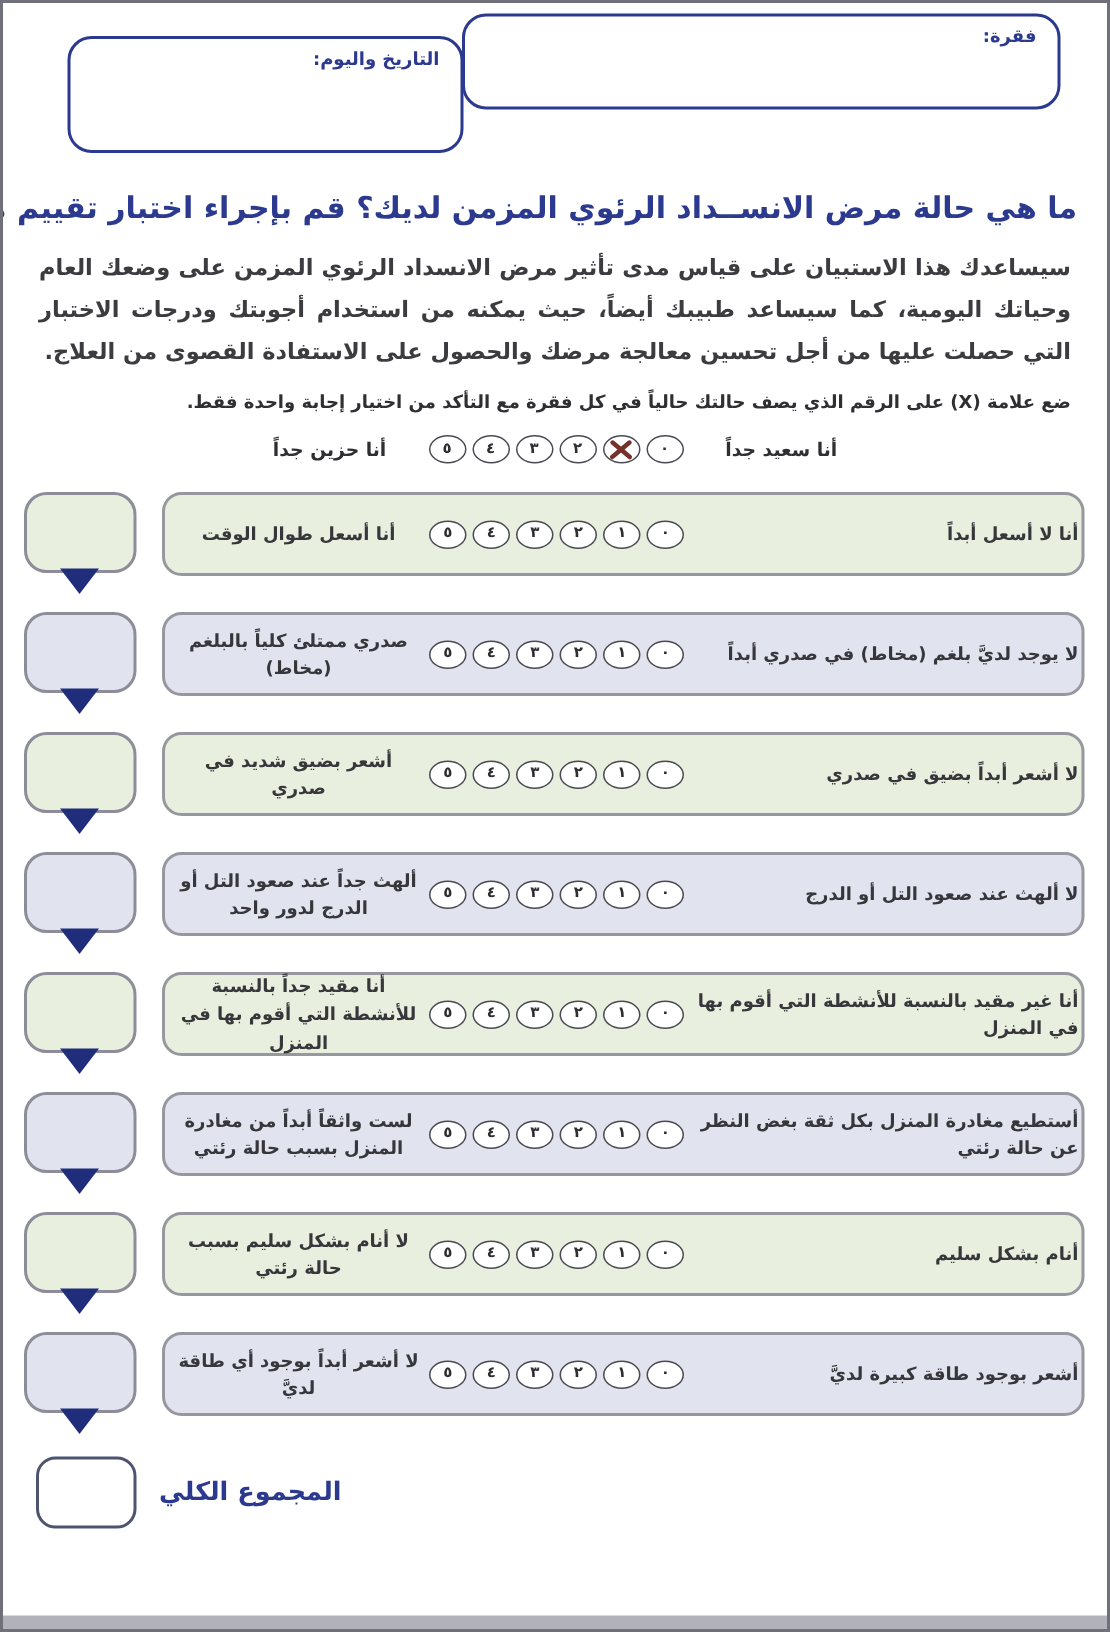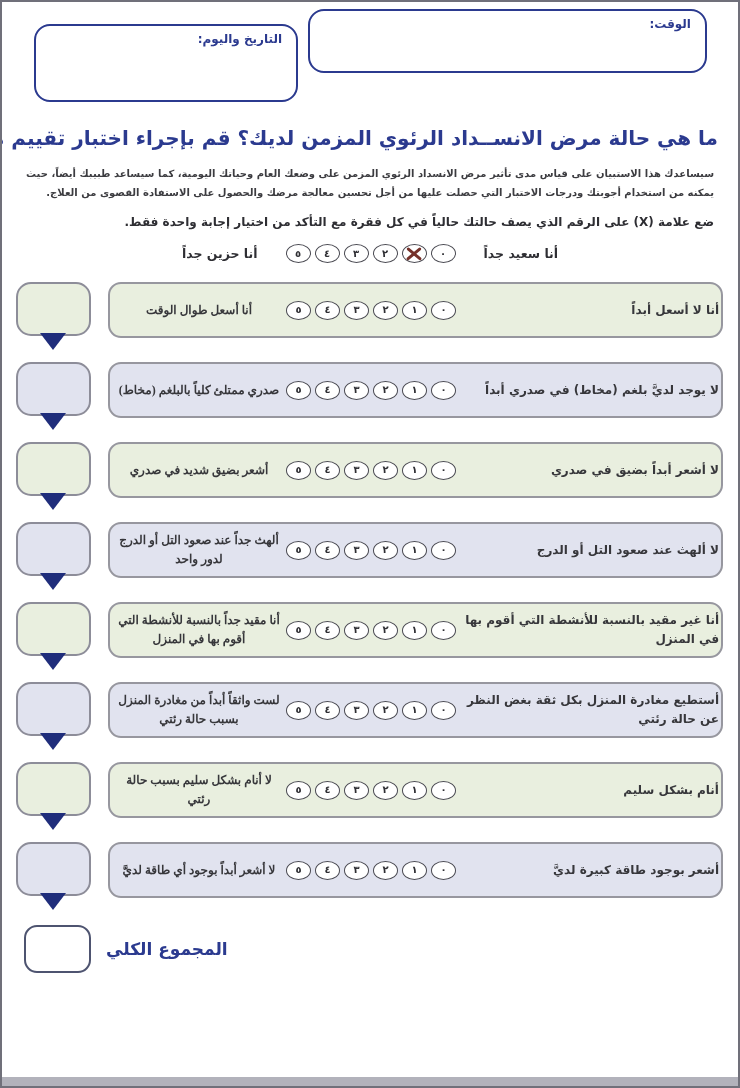--- a/index.html
+++ b/index.html
@@ -6,33 +6,33 @@
   html,body { background:#ffffff; }
   body { font-family:"DejaVu Sans", sans-serif; }
   .page {
     width:740px; height:1088px; position:relative; margin:0 auto;
     background:#fff; border:2px solid #70707a; overflow:hidden;
   }
   
   .header { position:relative; height:104px; }
   .fieldbox { position:absolute; background:#fff; border:2.5px solid var(--accent); border-radius:16px; }
   .name-box { top:7px; right:31px; width:399px; height:64px; }
-  .date-box { top:22px; left:32px; width:264px; height:78px; }
+  .date-box { top:22px; left:43px; width:264px; height:78px; }
   .fieldbox .flabel {
     position:absolute; top:6px; right:14px; direction:rtl;
     color:var(--accent); font-weight:bold; font-size:12px;
   }
   
   .title {
     margin:20px 20px 0; direction:rtl; text-align:center; white-space:nowrap;
     color:var(--accent); font-size:20px; font-weight:bold;
   }
   .intro {
     margin:15px 24px 0; direction:rtl; text-align:justify;
-    font-size:10px; font-weight:bold; color:#3c3c40; line-height:1.85;
+    font-size:15px; font-weight:bold; color:#3c3c40; line-height:1.85;
   }
   .instruction {
     margin:13px 24px 12px; direction:rtl; text-align:right;
     font-size:12px; font-weight:bold; color:#2e2e33;
   }
   .example-label {
     margin:20px 24px 0; direction:rtl; text-align:right;
     font-size:10.5px; font-weight:bold; color:#3c3c40;
   }
   
@@ -68,36 +68,36 @@
   }
   .qbox {
     flex:1; margin-left:17px; height:56px;
     border:2px solid #97979f; border-radius:13px;
     display:flex; direction:rtl; align-items:center;
     font-weight:bold; color:#37373b;
   }
   .tone-green { background:var(--green); }
   .tone-lavender { background:var(--lav); }
   .q-start { flex:1; text-align:right; padding-right:2px; padding-left:6px; font-size:12px; line-height:1.55; }
-  .q-end   { width:176px; flex:0 0 auto; text-align:center; font-size:12px; line-height:1.55; padding-left:8px; padding-right:6px;font-family:Liberation Serif, serif; }
+  .q-end   { width:176px; flex:0 0 auto; text-align:center; font-size:12px; line-height:1.55; padding-left:8px; padding-right:6px; }
   .qbox .scale { flex:0 0 auto; }
   
   .total-row { display:flex; direction:ltr; align-items:center; gap:15px; margin:12px 0 0 22px; }
   .total-box { width:67px; height:48px; border:2px solid #4e5470; border-radius:13px; background:#fff; }
   .total-label { direction:rtl; color:var(--accent); font-size:17px; font-weight:bold; }
   .bottom-strip { position:absolute; left:0; right:0; bottom:0; height:9px; background:#b2b2bb; }
 </style>
 </head>
 <body>
 
 <div class="page">
 
   <div class="header">
     <div class="fieldbox name-box">
-      <span class="flabel">الوقت:</span>
+      <span class="flabel">فقرة:</span>
     </div>
     <div class="fieldbox date-box">
       <span class="flabel">التاريخ واليوم:</span>
     </div>
   </div>
 
   <div class="title">ما هي حالة مرض الانســداد الرئوي المزمن لديك؟ قم بإجراء اختبار تقييم مرضك</div>
 
   <div class="intro">سيساعدك هذا الاستبيان على قياس مدى تأثير مرض الانسداد الرئوي المزمن على وضعك العام وحياتك اليومية، كما سيساعد طبيبك أيضاً، حيث يمكنه من استخدام أجوبتك ودرجات الاختبار التي حصلت عليها من أجل تحسين معالجة مرضك والحصول على الاستفادة القصوى من العلاج.</div>
 

